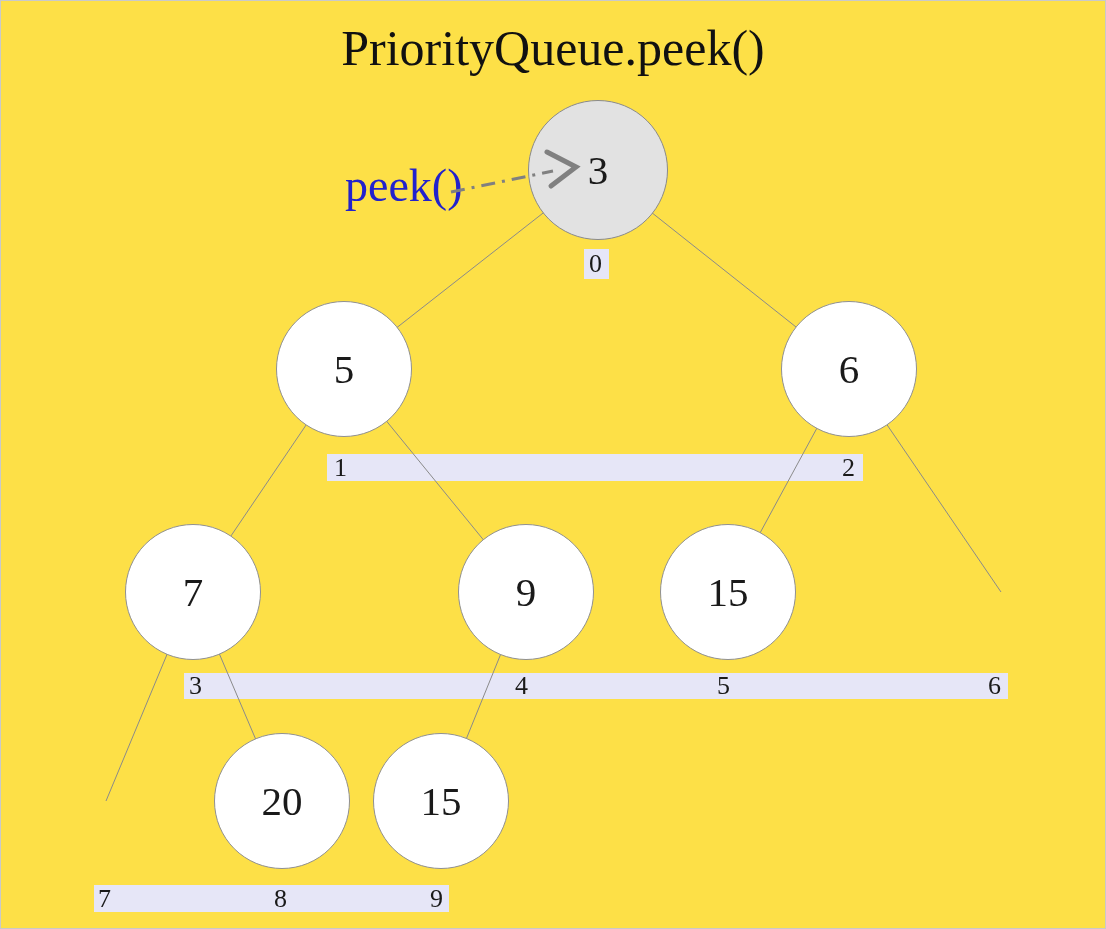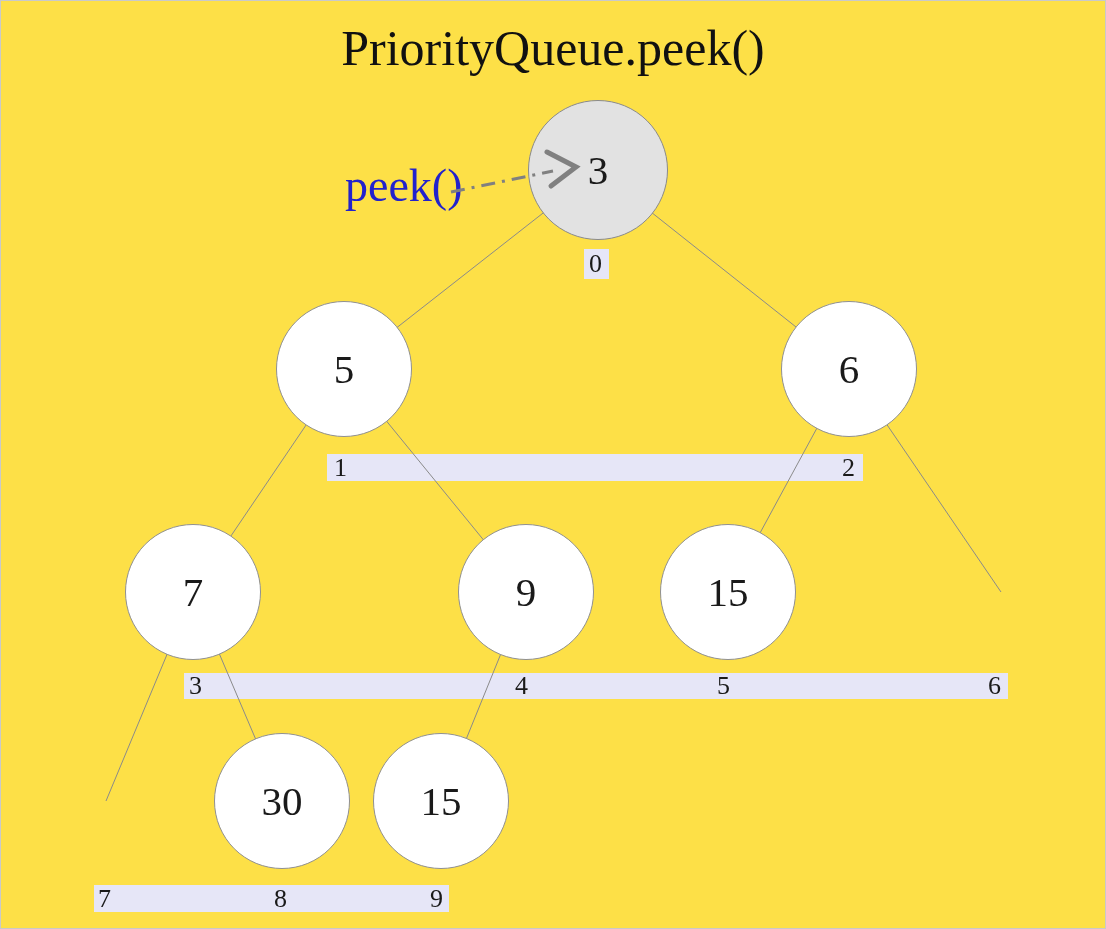--- a/index.html
+++ b/index.html
@@ -70,21 +70,21 @@
       <line x1="525" y1="591" x2="440" y2="800" stroke="#8a8a8a" stroke-width="1"></line>
     </svg>
 
   <div class="layer" id="nodes">
       <div class="node highlighted" style="left: 527px; top: 99px; width: 140px; height: 140px;">3</div>
       <div class="node" style="left: 275px; top: 300px; width: 136px; height: 136px;">5</div>
       <div class="node" style="left: 780px; top: 300px; width: 136px; height: 136px;">6</div>
       <div class="node" style="left: 124px; top: 523px; width: 136px; height: 136px;">7</div>
       <div class="node" style="left: 457px; top: 523px; width: 136px; height: 136px;">9</div>
       <div class="node" style="left: 659px; top: 523px; width: 136px; height: 136px;">15</div>
-      <div class="node" style="left: 213px; top: 732px; width: 136px; height: 136px;">30</div>
+      <div class="node" style="left: 213px; top: 732px; width: 136px; height: 136px;">20</div>
       <div class="node" style="left: 372px; top: 732px; width: 136px; height: 136px;">15</div>
     </div>
 
   <div class="peek-label" style="color: rgb(34, 34, 204);">peek()</div>
   <svg class="layer" id="arrow" width="1104" height="927" viewBox="0 0 1104 927">
     <line id="arrow-line" fill="none" stroke-width="3" stroke-dasharray="14 7 3 7" x1="450" y1="191" x2="552" y2="170" stroke="#808080"></line>
     <polyline id="arrow-head" fill="none" stroke-width="5" stroke-linecap="round" stroke-linejoin="miter" points="546,151 575,166 550,185" stroke="#808080"></polyline>
   </svg>
 </div>
 

